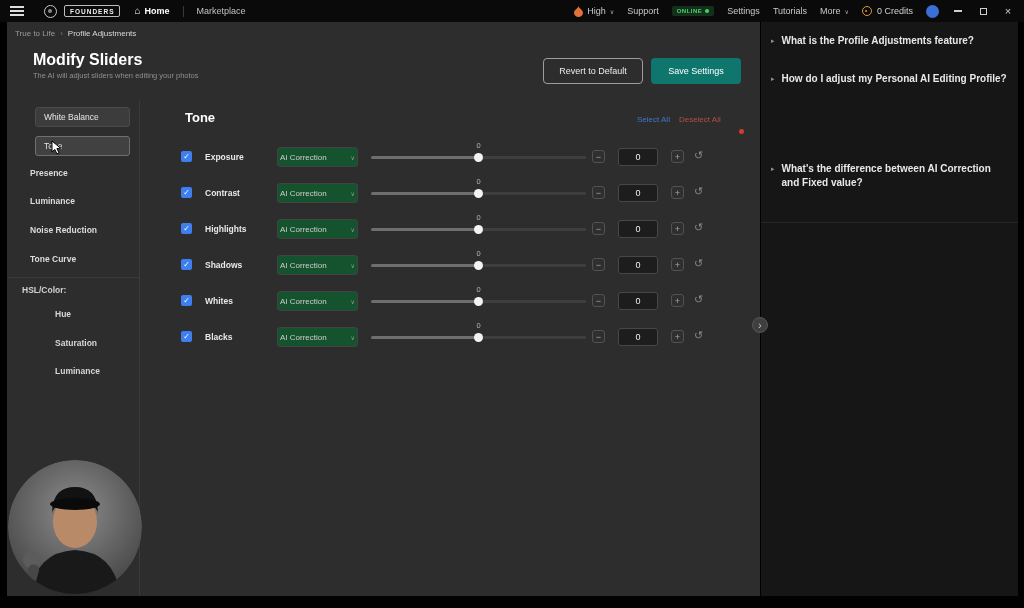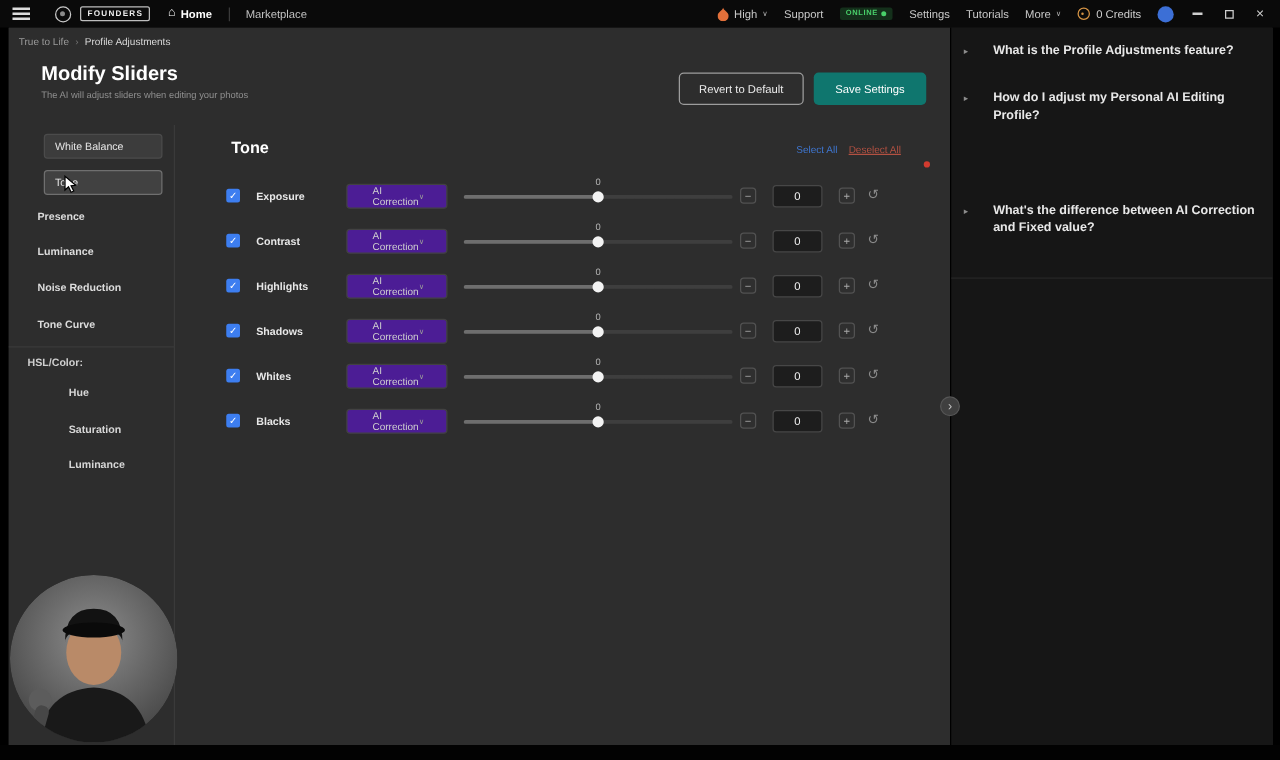--- a/index.html
+++ b/index.html
@@ -62,53 +62,53 @@
   .side-box.selected { background:#414141; border-color:#6f6f6f; }
   .side-link { position:absolute; left:23px; font-size:8.5px; font-weight:bold; color:#dcdcdc; cursor:pointer; }
   .side-section { position:absolute; left:15px; font-size:8.5px; font-weight:bold; color:#cfcfcf; }
   .side-sub { position:absolute; left:48px; font-size:8.5px; font-weight:bold; color:#d6d6d6; cursor:pointer; }
   .side-sep { position:absolute; left:0; top:177px; width:133px; height:1px; background:#3a3a3a; }
 
   
   .content-title { position:absolute; left:178px; top:88px; font-size:13px; font-weight:bold; color:#fff; }
   .links { position:absolute; left:630px; top:93px; display:flex; gap:9px; font-size:8px; }
   .link-select { color:#3f76d0; cursor:pointer; }
-  .link-deselect { color:#b35142; cursor:pointer;text-decoration:underline; }
+  .link-deselect { color:#b35142; cursor:pointer; }
   .notif-dot { position:absolute; left:732px; top:107px; width:5px; height:5px; border-radius:50%; background:#d23b2f; }
 
   .rows { position:absolute; left:134px; top:117px; right:0; }
   .row { position:relative; height:36px; }
   .cbx { position:absolute; left:40px; top:12px; width:11px; height:11px; background:#3d7ef0; border-radius:2px;
          display:flex; align-items:center; justify-content:center; cursor:pointer; }
   .cbx .tick { color:#fff; font-size:8px; line-height:8px; }
   .row-label { position:absolute; left:64px; top:13px; font-size:8.5px; font-weight:bold; color:#e8e8e8; }
-  .dropdown { position:absolute; left:136px; top:8px; width:81px; height:20px; background:#4c1d95;
+  .dropdown { position:absolute; left:136px; top:8px; width:81px; height:20px; background:#14532d;
               border:1px solid #424242; border-radius:3px; display:flex; align-items:center;
-              justify-content:space-between; padding:0 20px; cursor:pointer; }
+              justify-content:space-between; padding:0 2px; cursor:pointer; }
   .dropdown .dd-text { font-size:8px; color:#cfcfcf; }
   .dropdown .dd-chev { font-size:6px; color:#9a9a9a; }
   .slider { position:absolute; left:230px; top:0; width:215px; height:36px; cursor:pointer; }
   .track { position:absolute; left:0; right:0; top:16.5px; height:3px; border-radius:2px;
            background:linear-gradient(to right, #6e6e6e 0 50%, #3e3e3e 50% 100%); }
   .thumb { position:absolute; left:50%; top:13.5px; width:9px; height:9px; margin-left:-4.5px;
            border-radius:50%; background:#f3f3f3; cursor:grab; }
   .slider-val { position:absolute; left:50%; top:2px; transform:translateX(-50%); font-size:7.5px; color:#b5b5b5; }
   .step { position:absolute; top:11px; width:13px; height:13px; background:#2f2f2f; border:1px solid #525252;
           border-radius:3px; color:#a8a8a8; font-size:9px; line-height:10px; text-align:center;
           font-family:inherit; padding:0; cursor:pointer; }
   .step.minus { left:451px; }
   .step.plus { left:530px; }
   .valbox { position:absolute; left:477px; top:9px; width:40px; height:18px; background:#1d1d1d;
             border:1px solid #474747; border-radius:3px; color:#f0f0f0; font-size:9px;
             text-align:center; line-height:16px; cursor:text; }
   .reset { position:absolute; left:553px; top:10px; font-size:11px; color:#8a8a8a; cursor:pointer; }
 
   
   .faq { position:absolute; left:753px; top:0; right:0; height:100%; background:#161616; border-left:1px solid #000; }
-  .faq-item { position:absolute; left:0; right:8px; display:flex; gap:20px; align-items:flex-start;
+  .faq-item { position:absolute; left:0; right:8px; display:flex; gap:7px; align-items:flex-start;
               padding-left:10px; cursor:pointer; }
   .faq-arrow { color:#8c8c8c; font-size:7px; margin-top:2.5px; }
   .faq-text { font-size:10px; font-weight:bold; color:#e8e8e8; line-height:13.5px; }
   .faq-sep { position:absolute; left:0; right:0; top:200px; height:1px; background:#262626; }
   .panel-handle { position:absolute; left:745px; top:295px; width:16px; height:16px; border-radius:50%;
                   background:#3f3f3f; border:1px solid #565656; color:#c4c4c4; font-size:10px;
                   display:flex; align-items:center; justify-content:center; cursor:pointer; z-index:20; }
 
   
   .bottombar { position:absolute; left:0; right:0; bottom:0; height:12px; background:#020202; z-index:40; }

